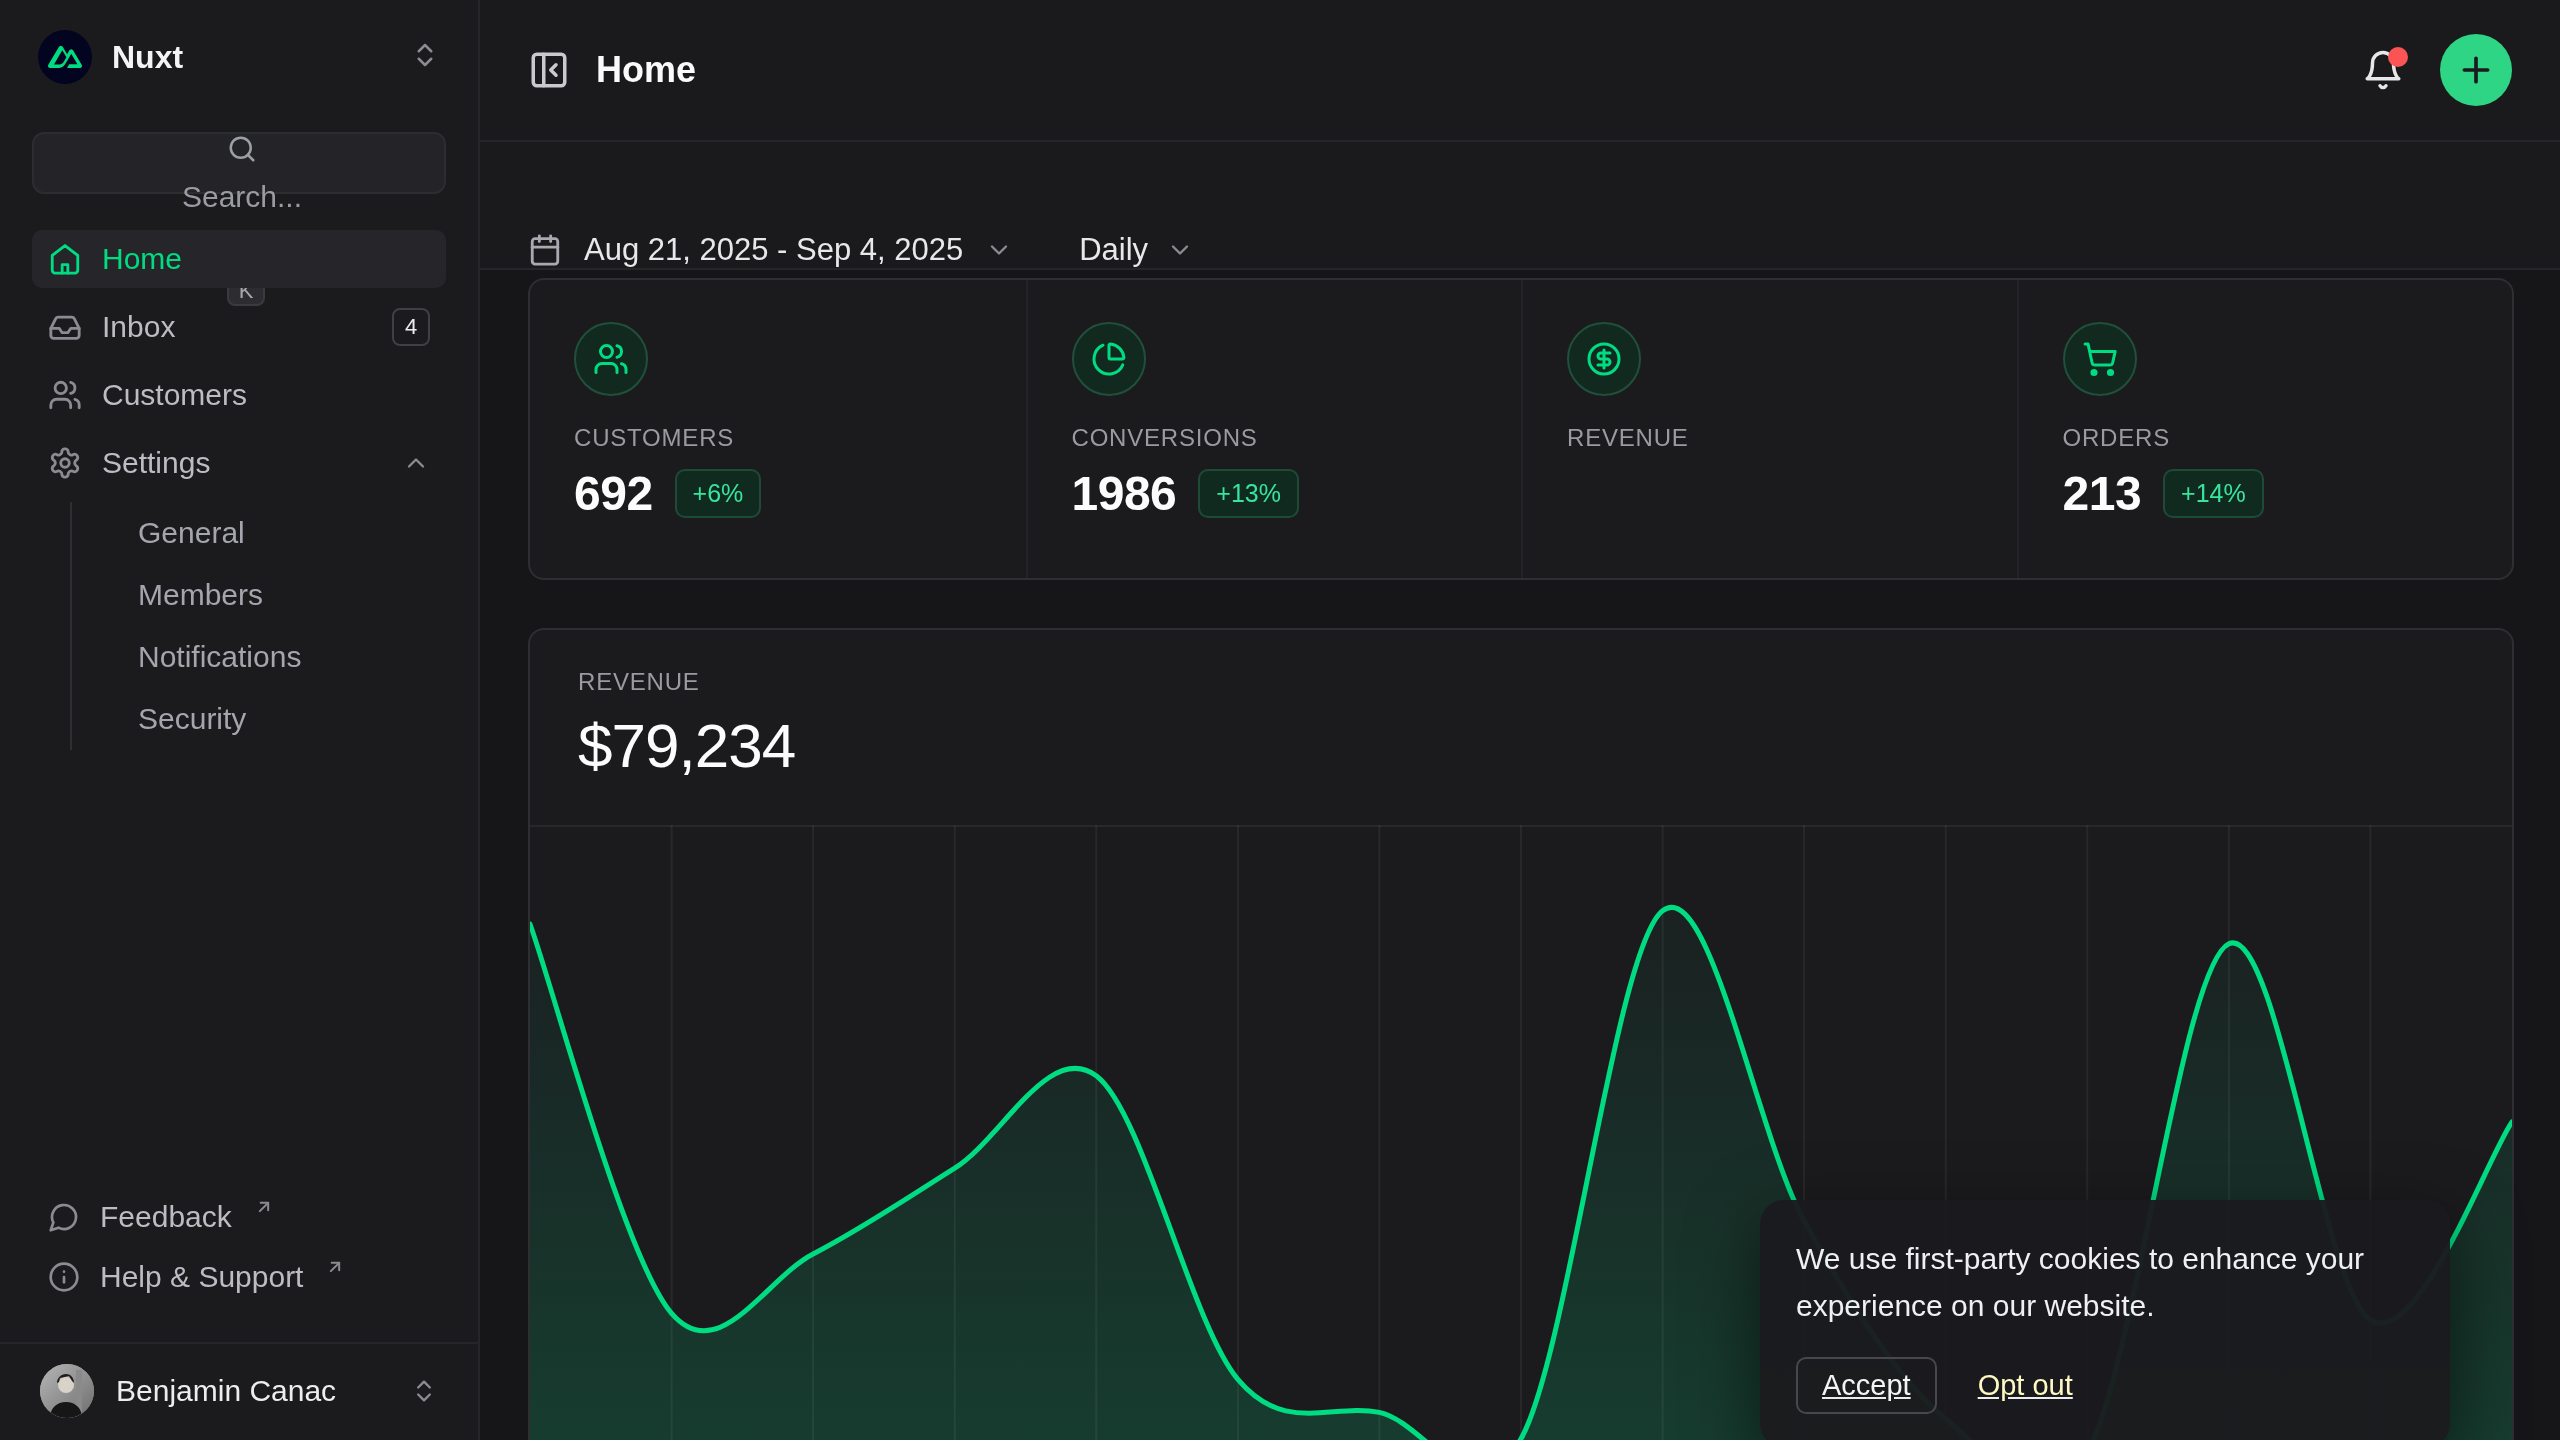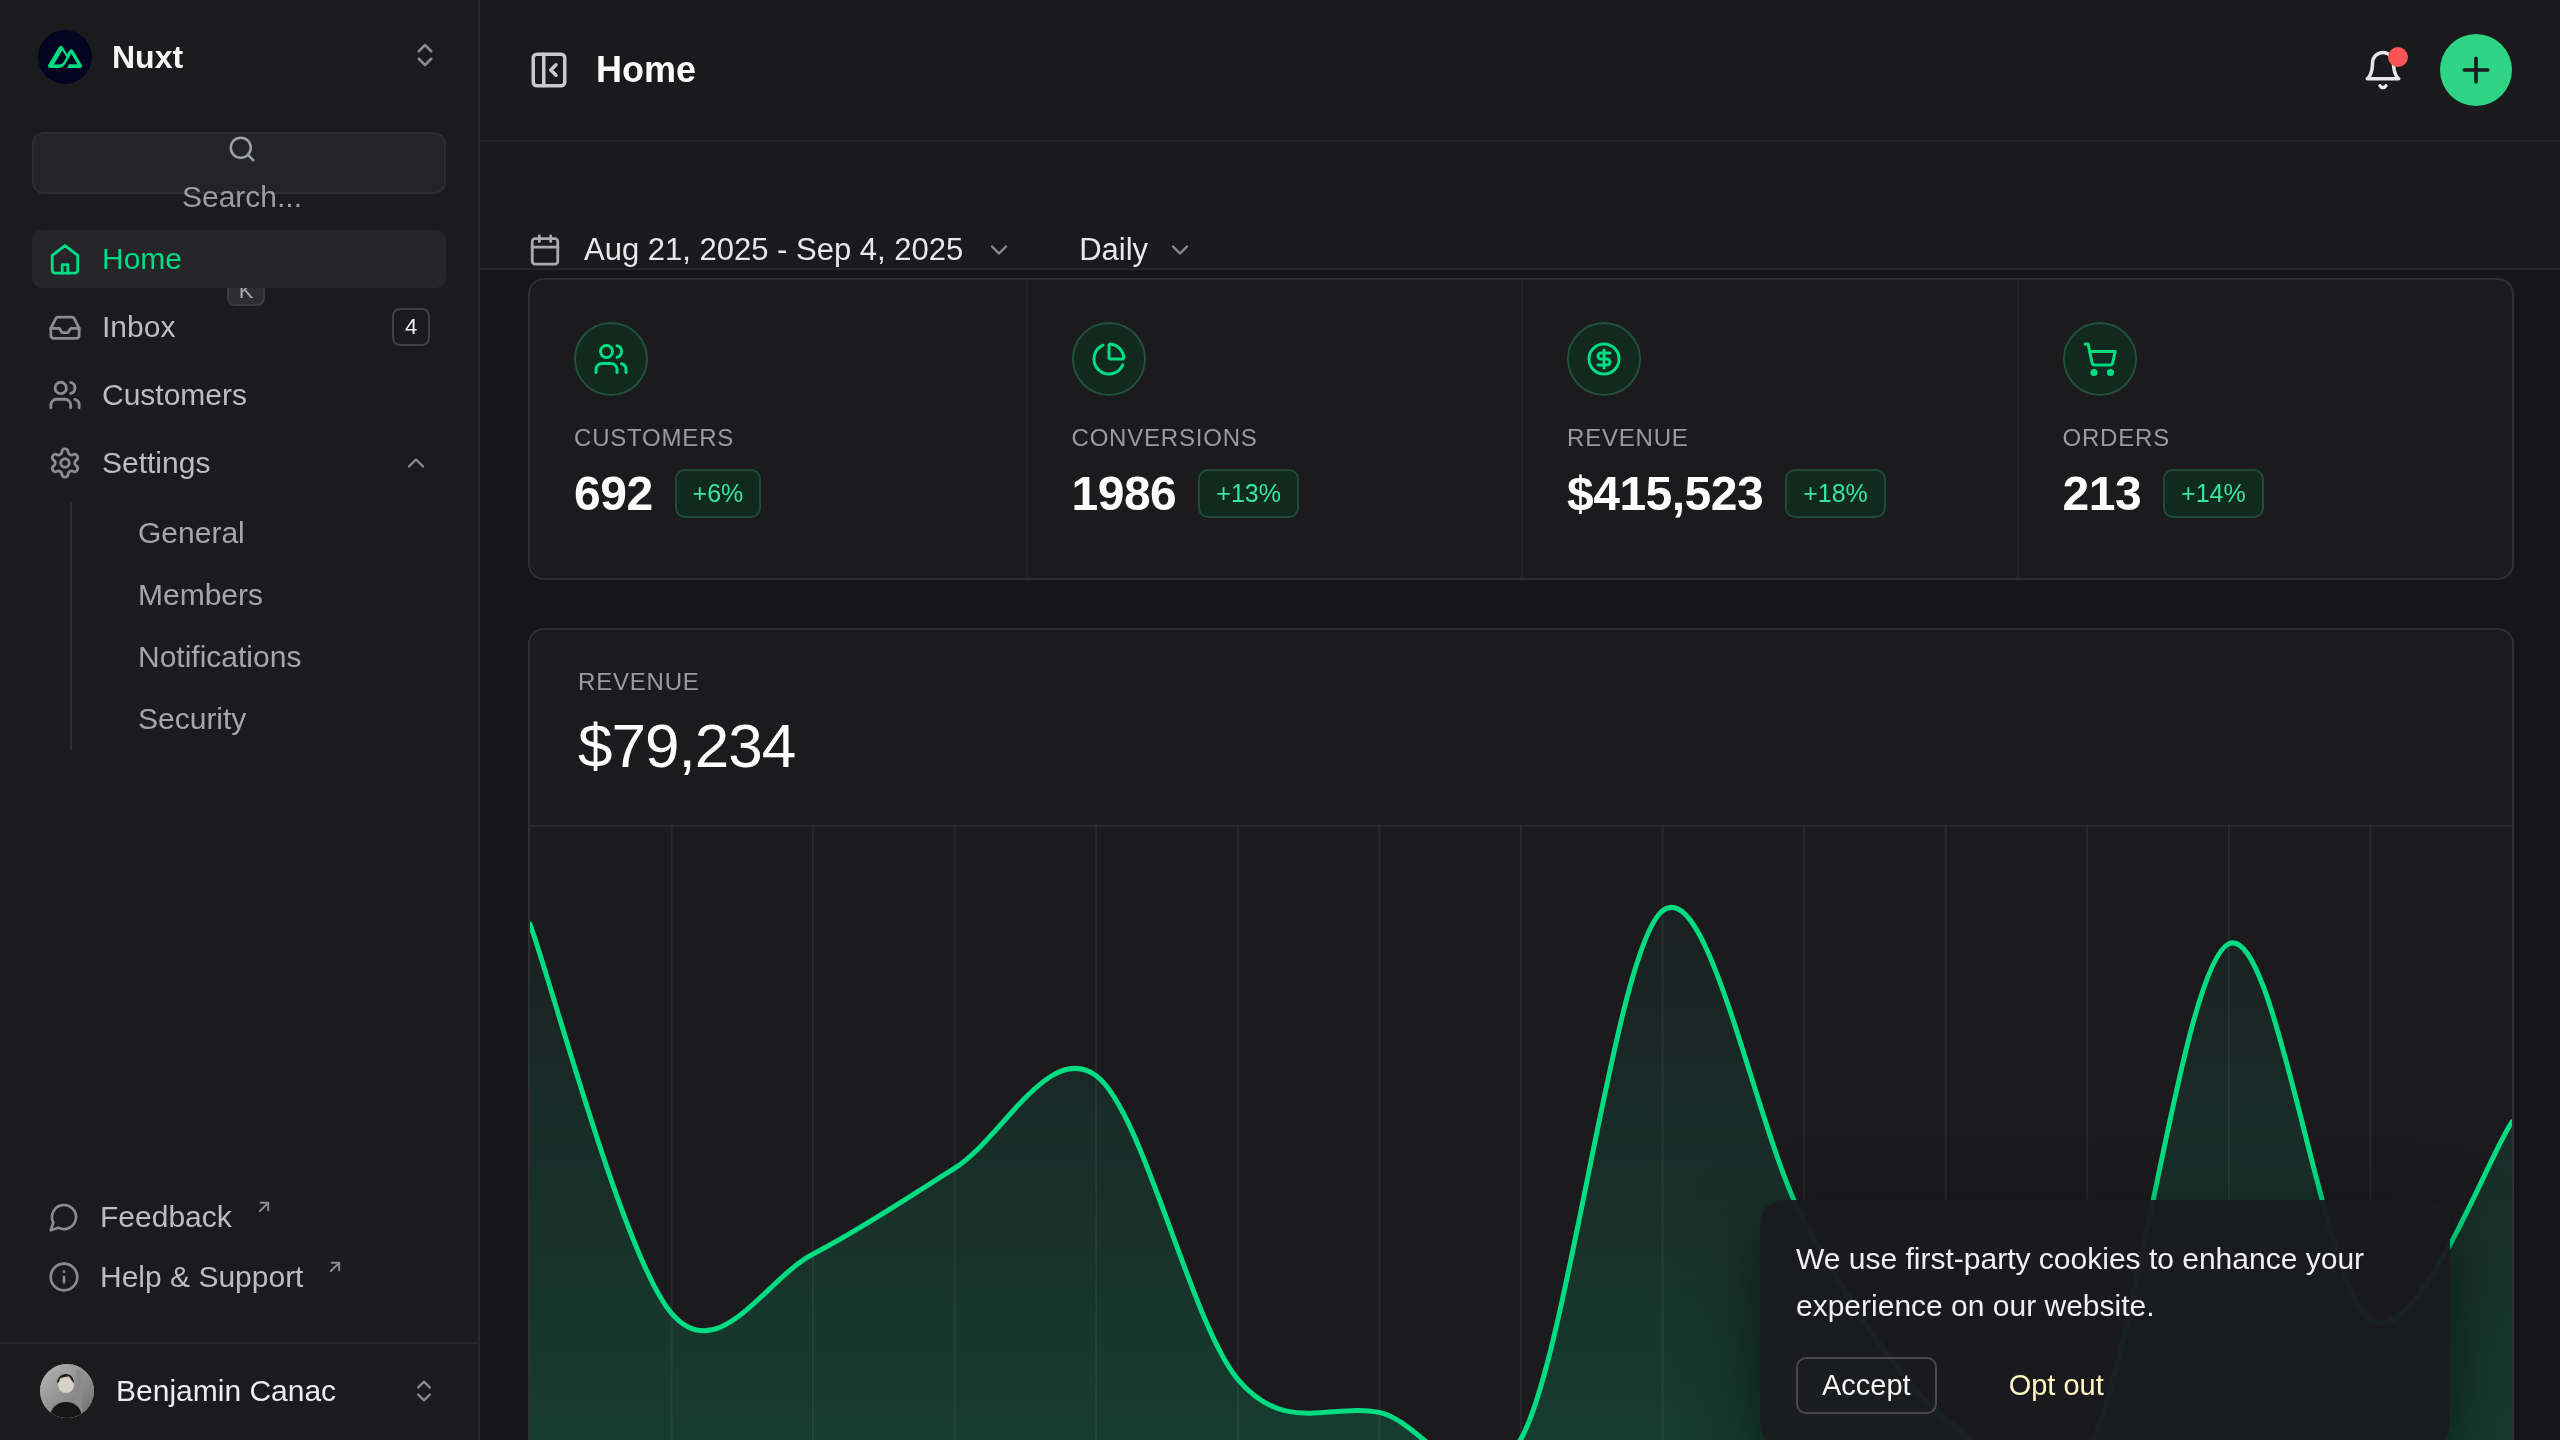--- a/index.html
+++ b/index.html
@@ -87,21 +87,21 @@
   .rev-head { padding:38px 48px 0; }
   .rev-label { font-size:24px; font-weight:500; letter-spacing:0.8px; color:#9a9aa1; }
   .rev-value { margin-top:14px; font-size:62px; font-weight:400; color:#fcfcfc; letter-spacing:-1px; }
   .chart-wrap { margin-top:44px; height:660px; }
   .chart-wrap svg { display:block; width:100%; height:660px; }
 
   
   .cookie-banner { position:absolute; left:1760px; top:1200px; width:690px; border-radius:24px;
     background:rgba(27,27,30,0.97); box-shadow:0 24px 70px rgba(0,0,0,0.55); padding:36px 40px 34px 36px; z-index:10; }
   .cookie-msg { font-size:30px; line-height:1.55; color:#f0f0f2; }
-  .cookie-actions { margin-top:28px; display:flex; gap:72px; }
+  .cookie-actions { margin-top:28px; display:flex; gap:41px;text-decoration:underline; }
   .accept-btn { border:2px solid #47474d; border-radius:10px; background:transparent; color:#f4f4f5;
     font-size:29px; font-family:inherit; padding:10px 24px; cursor:pointer; }
   .optout-btn { border:none; background:transparent; color:#fef9c3; font-size:29px; font-family:inherit; cursor:pointer; }
 </style>
 </head>
 <body>
 
 <div class="app">
 
   <aside class="sidebar">
@@ -347,24 +347,20 @@
 
         <div class="stat-cell">
           <div class="stat-icon-circle">
             <svg width="36" height="36" viewBox="0 0 24 24" fill="none" stroke="currentColor" stroke-width="2" stroke-linecap="round" stroke-linejoin="round">
                 <circle cx="12" cy="12" r="10"></circle>
                 <path d="M16 8h-6a2 2 0 1 0 0 4h4a2 2 0 1 1 0 4H8"></path>
                 <path d="M12 18V6"></path>
               </svg>
           </div>
           <div class="stat-label">REVENUE</div>
-          <div class="stat-value-row">
-            <span class="stat-value">$415,523</span>
-            <span class="delta-badge">+18%</span>
-          </div>
         </div>
 
         <div class="stat-cell">
           <div class="stat-icon-circle">
             <svg width="36" height="36" viewBox="0 0 24 24" fill="none" stroke="currentColor" stroke-width="2" stroke-linecap="round" stroke-linejoin="round">
                 <circle cx="8" cy="21" r="1.4" fill="currentColor"></circle>
                 <circle cx="19" cy="21" r="1.4" fill="currentColor"></circle>
                 <path d="M2.05 2.05h2l2.66 12.42a2 2 0 0 0 2 1.58h9.78a2 2 0 0 0 1.95-1.57l1.65-7.43H5.12"></path>
               </svg>
           </div>

